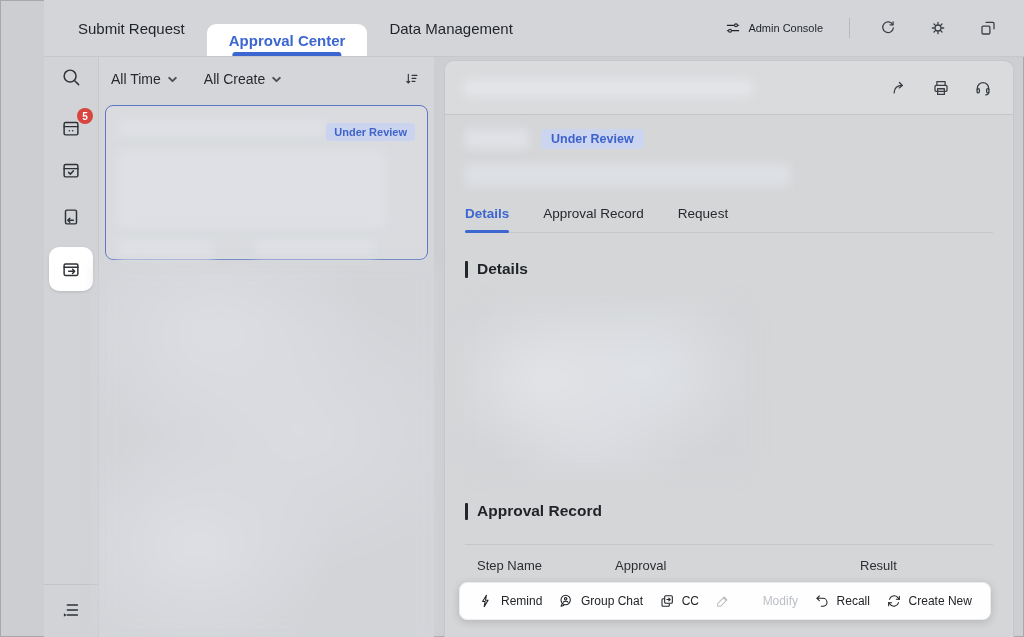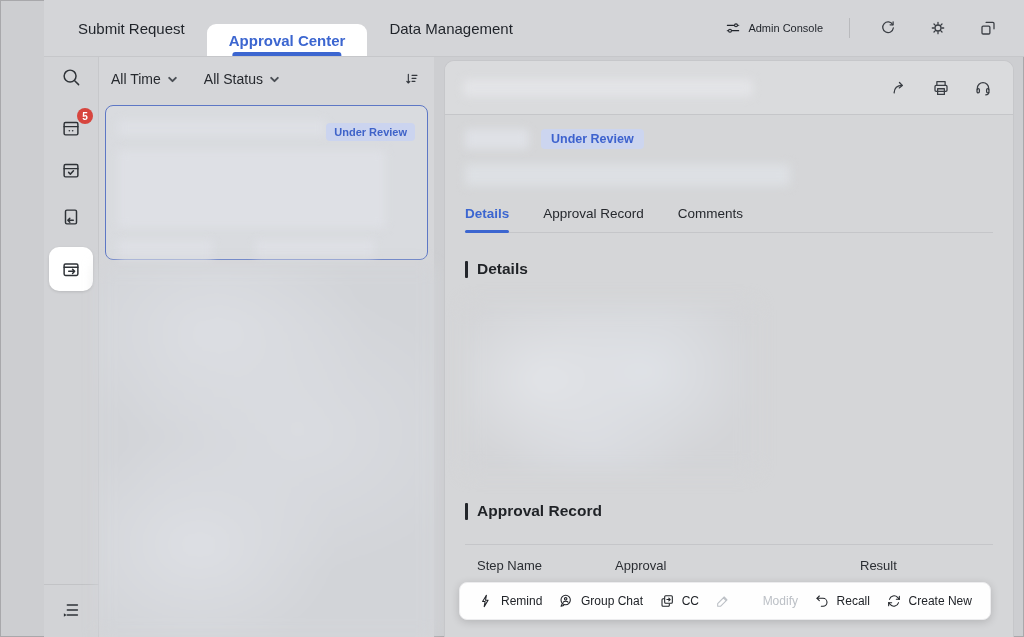--- a/index.html
+++ b/index.html
@@ -185,21 +185,21 @@
 
     <section class="list-panel">
       <div class="list-header">
         <div class="filter">
           <span>All Time</span>
           <svg viewBox="0 0 10 10">
               <polyline points="2,3.5 5,6.5 8,3.5"></polyline>
             </svg>
         </div>
         <div class="filter">
-          <span>All Status</span>
+          <span>All Create</span>
           <svg viewBox="0 0 10 10">
               <polyline points="2,3.5 5,6.5 8,3.5"></polyline>
             </svg>
         </div>
         <div class="sort-btn">
           <svg class="ic-sm" viewBox="0 0 24 24">
             <path d="M6.5 5v13M4.2 15.7 6.5 18l2.3-2.3"></path>
             <path d="M12 6.5h7.5M12 11h6M12 15.5h4.5"></path>
           </svg>
         </div>
@@ -249,21 +249,21 @@
       <div class="main-content">
         <div class="status-row">
           <div class="chip-blur"></div>
           <div class="main-status-badge">Under Review</div>
         </div>
         <div class="main-sub-bar"></div>
 
         <div class="detail-tabs">
           <div class="dtab active">Details</div>
           <div class="dtab">Approval Record</div>
-          <div class="dtab">Comments</div>
+          <div class="dtab">Request</div>
         </div>
 
         <div class="section-head">
           <div class="bar"></div>
           <div class="txt">Details</div>
         </div>
 
         <div class="details-blob"></div>
 
         <div class="section-head" style="margin-top:30px;">

